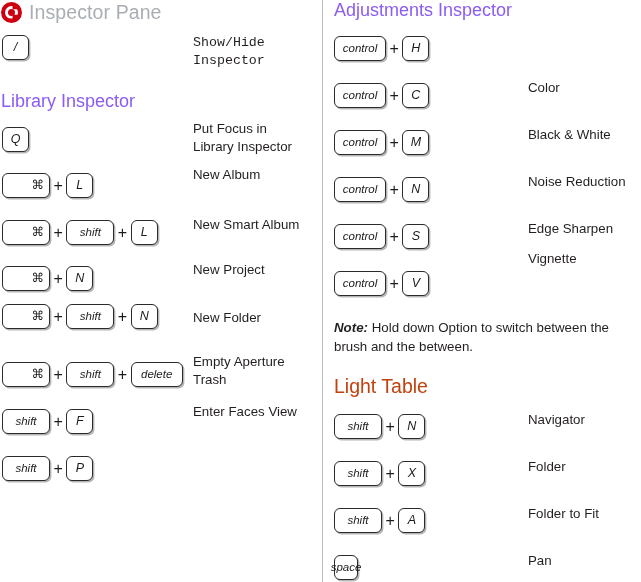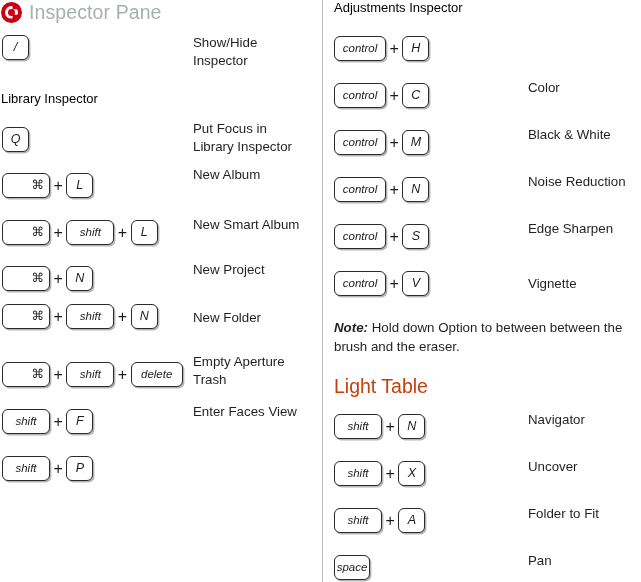--- a/index.html
+++ b/index.html
@@ -67,22 +67,22 @@
     clip-path: polygon(0 0, 58% 0, 58% 28%, 100% 28%, 100% 72%, 58% 72%, 58% 100%, 0 100%);
   }
   .h1 {
     font-size: 19.5px;
     color: #a9aeb3;
     letter-spacing: 0.1px;
     white-space: nowrap;
   }
   .h2 {
     position: absolute;
-    font-size: 13px;
-    color: #000000;
+    font-size: 18px;
+    color: #8b5cf6;
     white-space: nowrap;
   }
   .h2-big {
     position: absolute;
     font-size: 19.5px;
     color: #c2410c;
     white-space: nowrap;
     text-align: center;
   }
 
@@ -106,21 +106,21 @@
     height: 25px;
     padding: 0 7px;
     font-size: 11.5px;
     line-height: 1;
   }
   .key.letter { width: 27px; padding: 0; font-size: 12.5px; }
   .key.cmd    { width: 48px; padding: 0; gap: 0; }
   .key.shift  { width: 48px; padding: 0; }
   .key.delete { width: 52px; padding: 0; }
   .key.control{ width: 52px; padding: 11px; }
-  .key.space  { width: 36px; padding: 0; }
+  .key.space  { width: 24px; padding: 0; }
 
   .key.cmd .glyphs {
     display: flex;
     align-items: center;
     justify-content: space-between;
     width: 100%;
     padding: 0 5px;
     box-sizing: border-box;
     font-style: normal;
   }
@@ -165,21 +165,21 @@
   <div class="col col-left">
 
     <div class="pane-header" style="top:0; left:1px;">
       <span class="logo"></span>
       <span class="h1">Inspector Pane</span>
     </div>
 
     <div class="keys" style="left:2px; top:35px;">
       <span class="key letter">/</span>
     </div>
-    <div class="desc" style="left:193px; top:34px;">Show/Hide
+    <div class="desc" style="left:193px; top:34px;font-family:Liberation Mono, monospace;">Show/Hide
 Inspector</div>
 
     <div class="h2" style="left:1px; top:91px;">Library Inspector</div>
 
     <div class="keys" style="left:2px; top:127px;">
       <span class="key letter">Q</span>
     </div>
     <div class="desc" style="left:193px; top:120px;">Put Focus in
 Library Inspector</div>
 
@@ -301,42 +301,42 @@
       <span class="plus">+</span>
       <span class="key letter">S</span>
     </div>
     <div class="desc" style="left:206px; top:220px;">Edge Sharpen</div>
 
     <div class="keys" style="left:12px; top:271px;">
       <span class="key control">control</span>
       <span class="plus">+</span>
       <span class="key letter">V</span>
     </div>
-    <div class="desc" style="left:206px; top:275px;">Vignette</div>
+    <div class="desc" style="left:206px; top:250px;">Vignette</div>
 
     <div class="note" style="left:12px; top:318px;">
       <b>Note:</b>
-      <span>Hold down Option to between between the brush and the eraser.</span>
+      <span>Hold down Option to switch between the brush and the between.</span>
     </div>
 
     <div class="h2-big" style="left:12px; top:375px;">Light Table</div>
 
     <div class="keys" style="left:12px; top:414px;">
       <span class="key shift">shift</span>
       <span class="plus">+</span>
       <span class="key letter">N</span>
     </div>
     <div class="desc" style="left:206px; top:411px;">Navigator</div>
 
     <div class="keys" style="left:12px; top:461px;">
       <span class="key shift">shift</span>
       <span class="plus">+</span>
       <span class="key letter">X</span>
     </div>
-    <div class="desc" style="left:206px; top:458px;">Uncover</div>
+    <div class="desc" style="left:206px; top:458px;">Folder</div>
 
     <div class="keys" style="left:12px; top:508px;">
       <span class="key shift">shift</span>
       <span class="plus">+</span>
       <span class="key letter">A</span>
     </div>
     <div class="desc" style="left:206px; top:505px;">Folder to Fit</div>
 
     <div class="keys" style="left:12px; top:555px;">
       <span class="key space">space</span>

